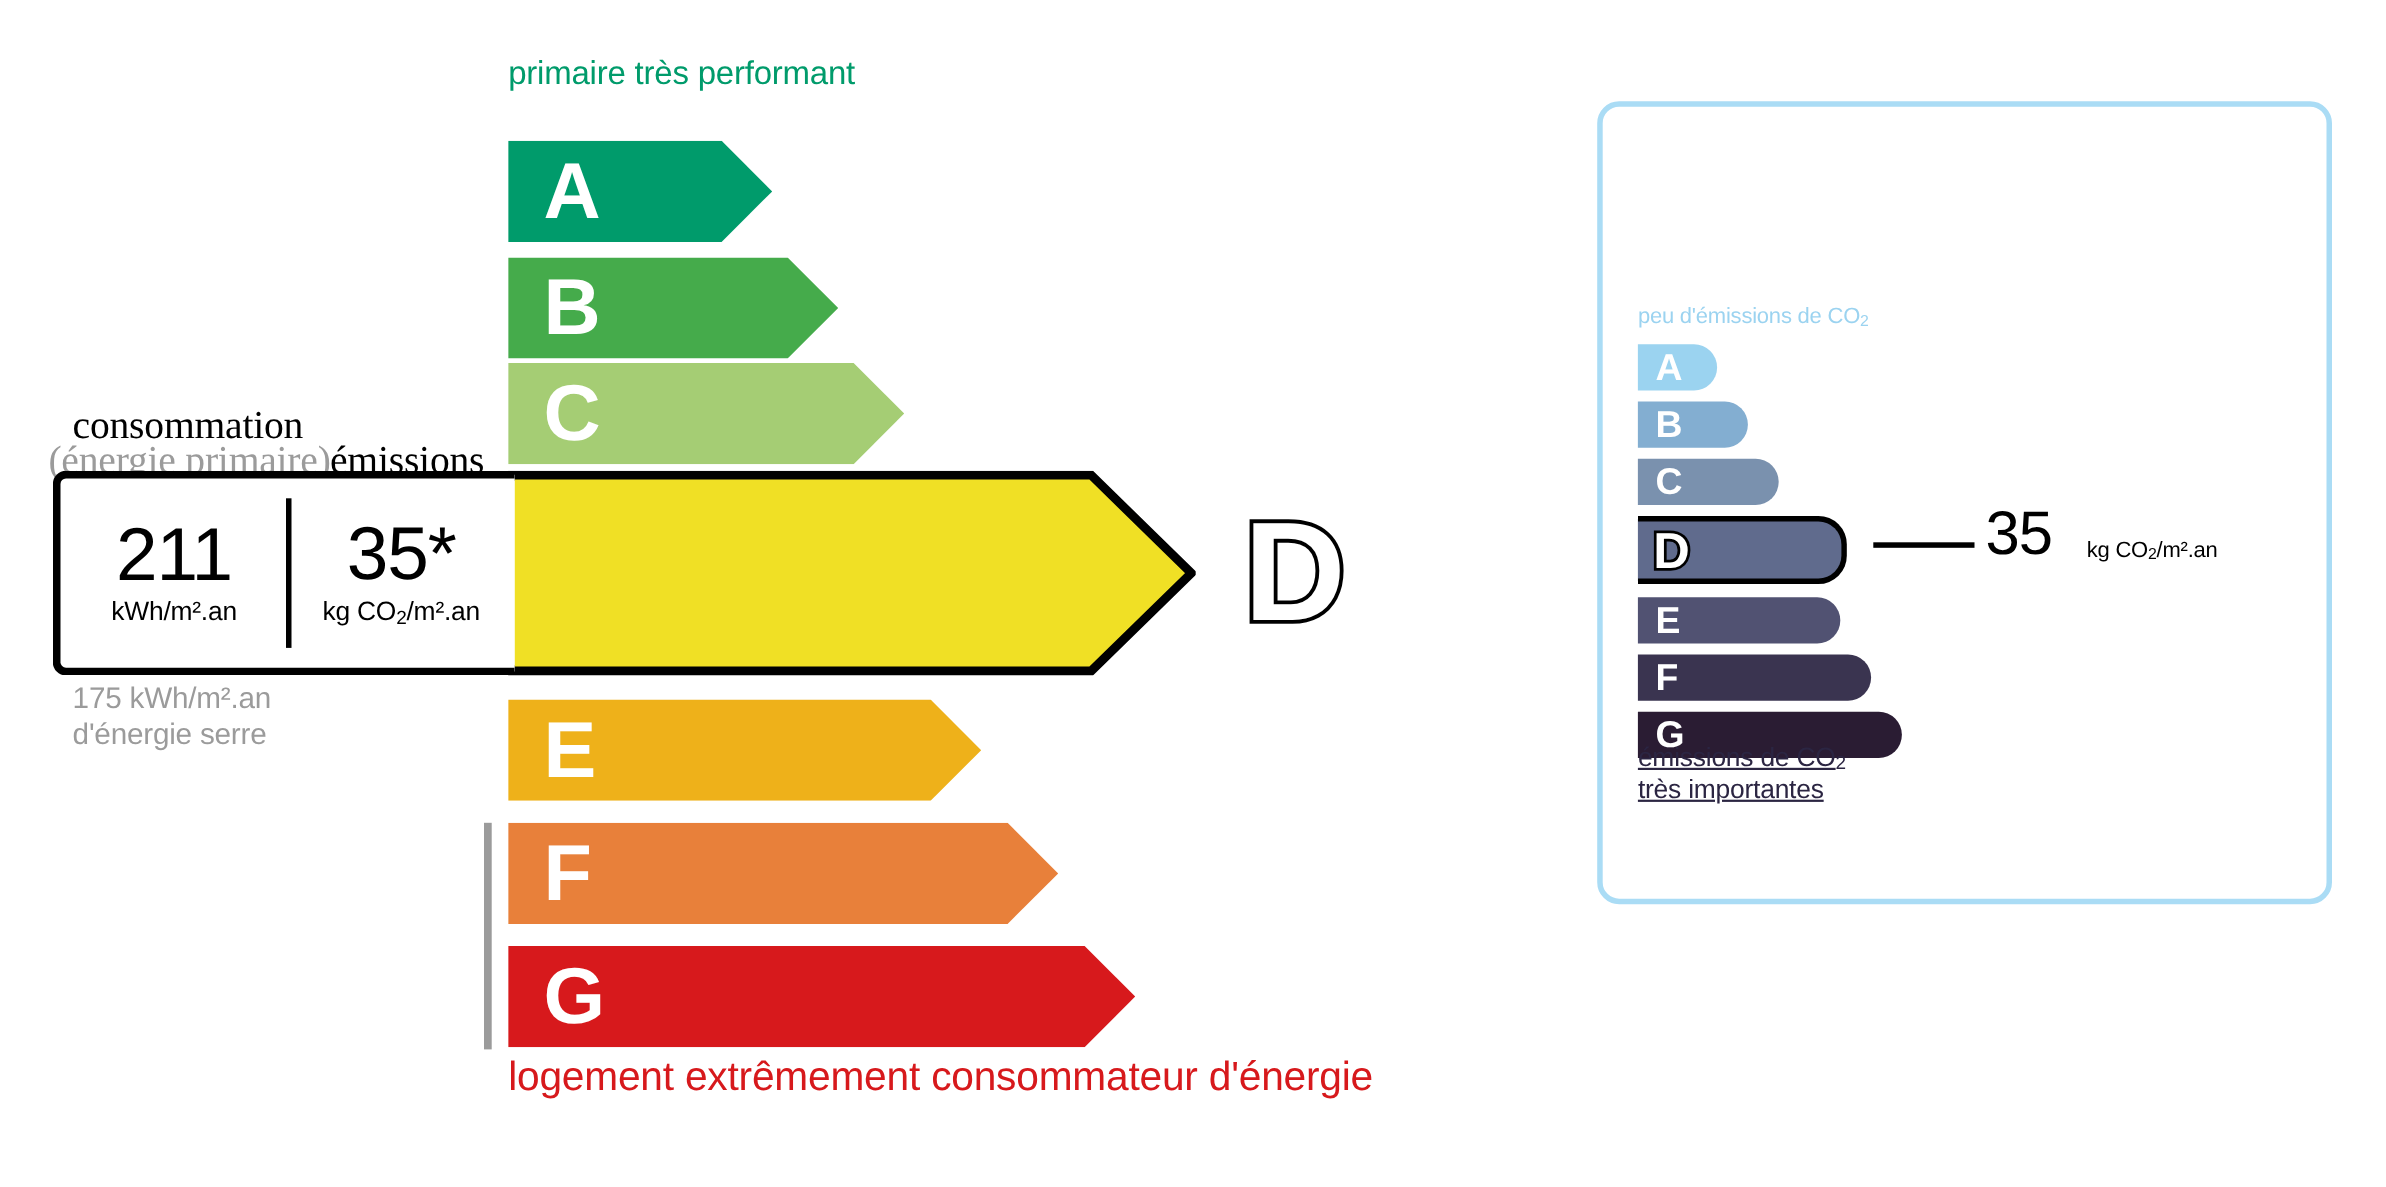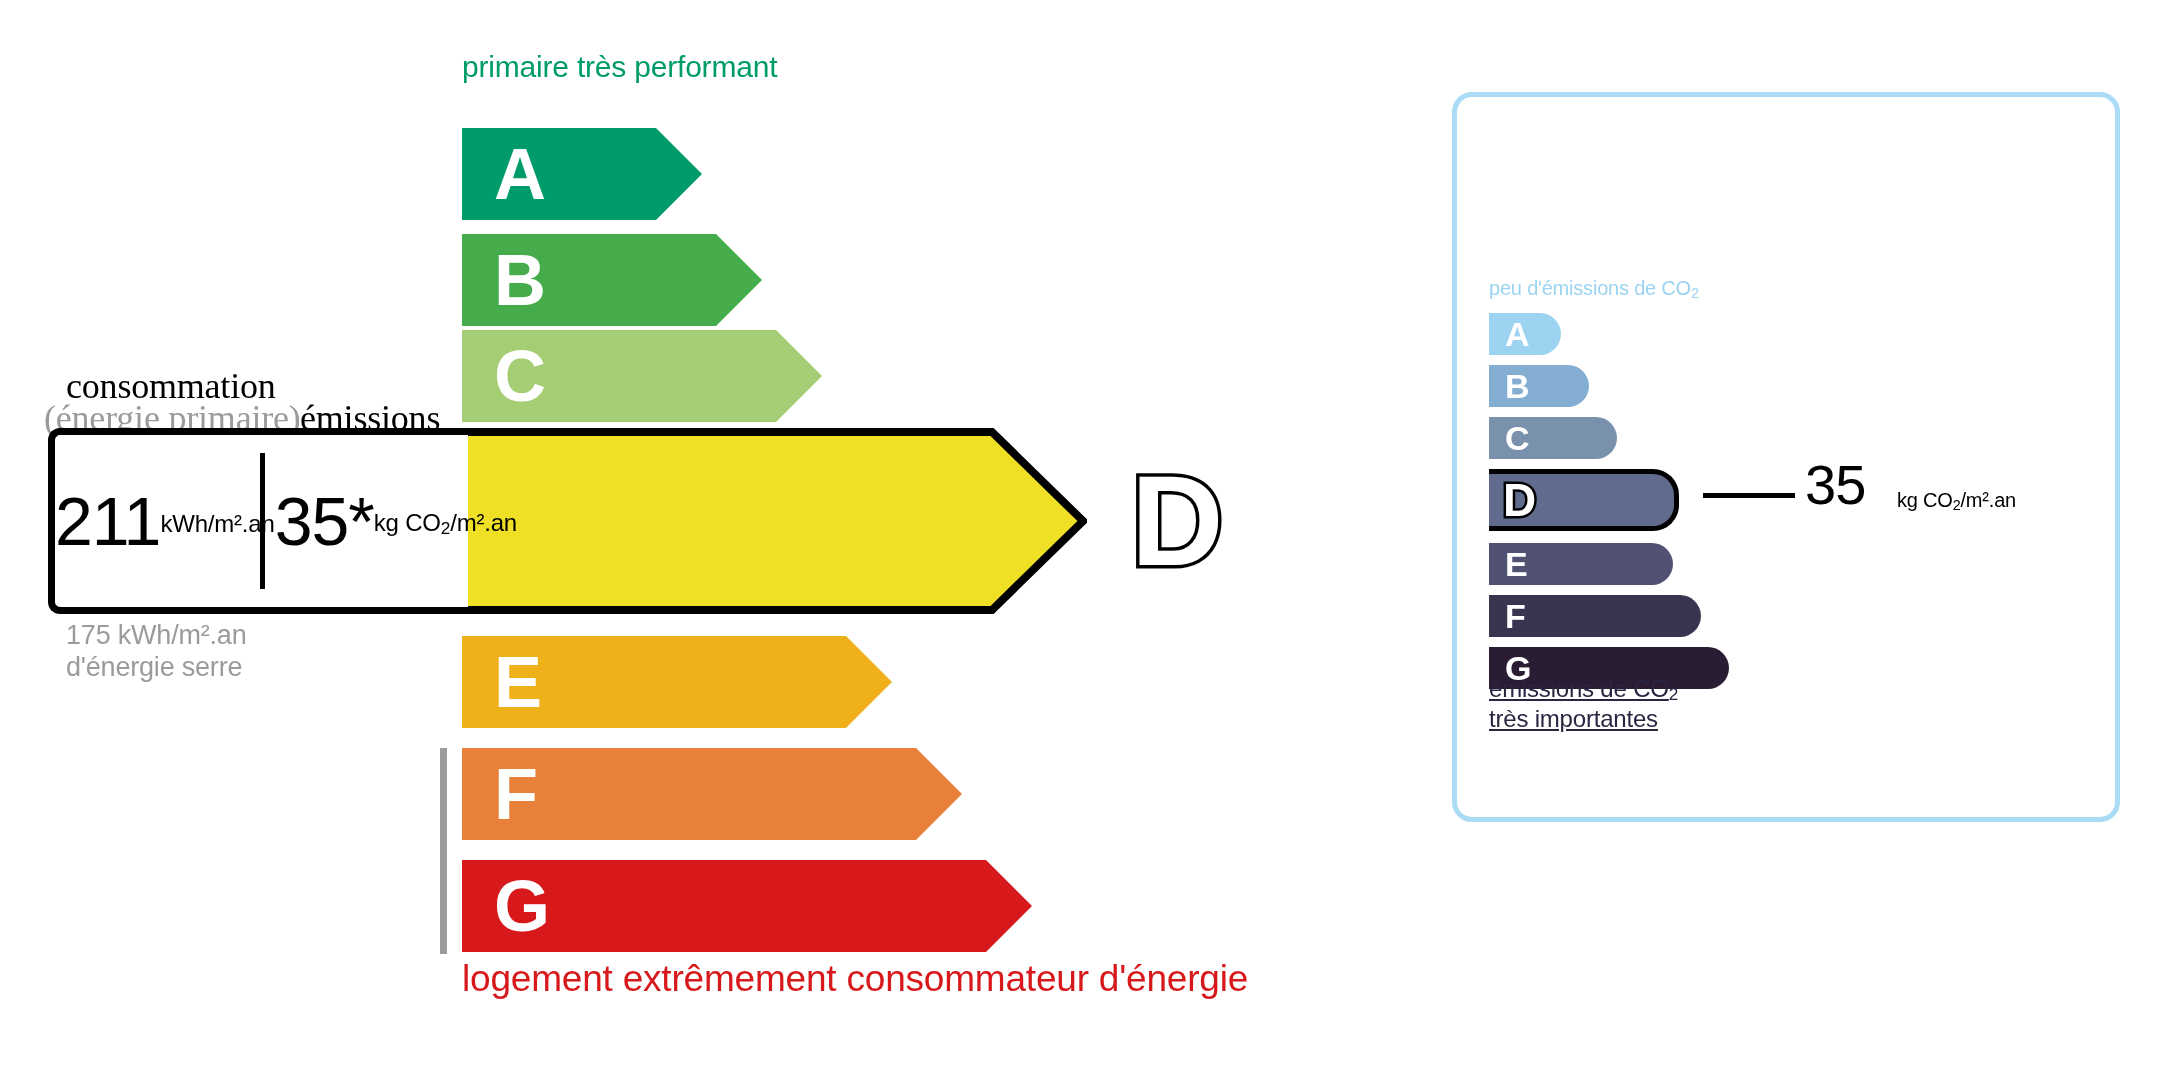--- a/index.html
+++ b/index.html
@@ -48,21 +48,21 @@
   }
 
   
   #value-box{
     position:absolute;left:48px;top:428px;width:420px;height:186px;
     border:7px solid #000;border-right:none;
     border-radius:12px 0 0 12px;background:#fff;
     box-sizing:border-box;display:flex;z-index:4;
   }
   .vcell{
-    flex:1;display:flex;
+    flex:1;display:flex;flex-direction:column;
     align-items:center;justify-content:center;position:relative;
   }
   .vcell .num{font-size:68px;font-weight:400;color:#000;line-height:.98;letter-spacing:-1px;}
   .vcell .unit{font-size:24px;color:#000;margin-top:6px;letter-spacing:-.2px;white-space:nowrap;}
   #vdivider{
     position:absolute;left:50%;top:18px;bottom:18px;width:5px;
     background:#000;transform:translateX(-2px);
   }
 
   .hdr{position:absolute;font-size:36px;letter-spacing:-.2px;white-space:nowrap;font-family:Liberation Serif, serif;}

